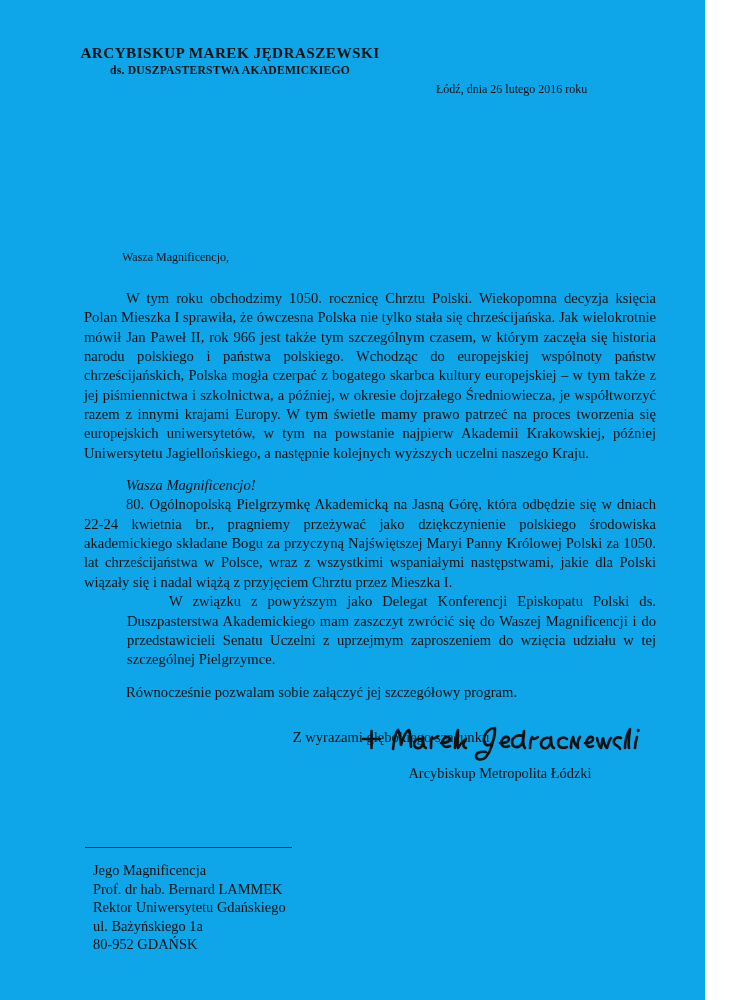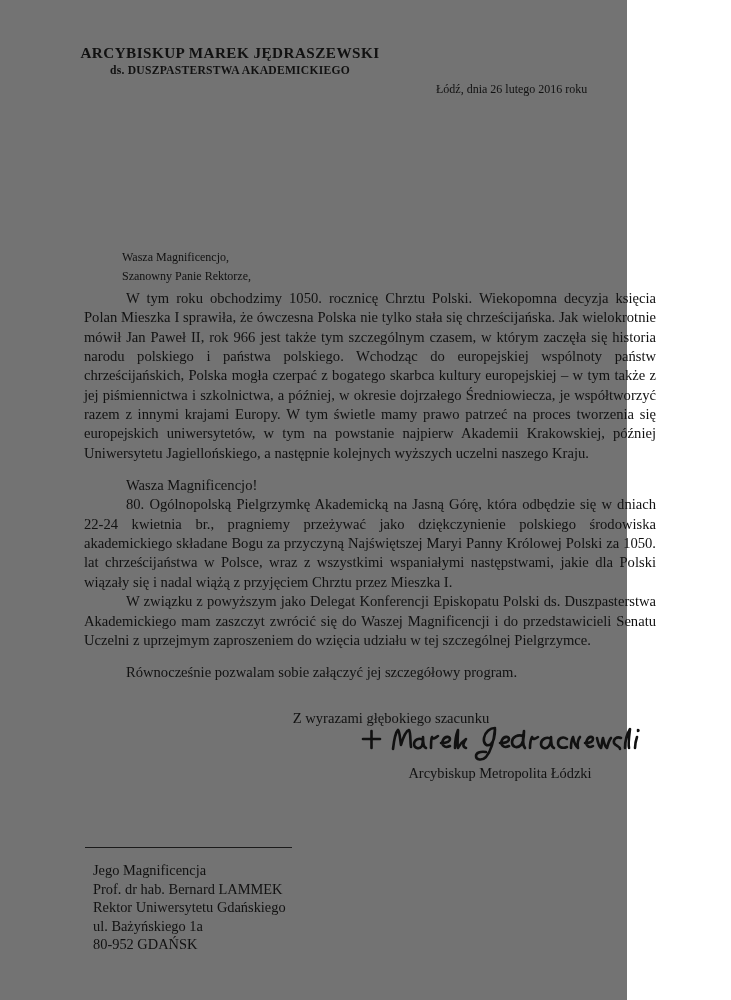--- a/index.html
+++ b/index.html
@@ -14,23 +14,23 @@
     position: relative;
     overflow: hidden;
     font-family: "Liberation Serif", "DejaVu Serif", serif;
     color: #111111;
     -webkit-font-smoothing: antialiased;
   }
 
   .page {
     position: absolute;
     inset: 0;
-    width: 627px;
+    width: 705px;
     height: 1000px;
-    background: #737373;
+    background: #0ea5e9;
   }
 
   
   .letterhead {
     position: absolute;
     left: 55px;
     top: 44px;
     width: 350px;
     text-align: center;
   }
@@ -87,28 +87,29 @@
   }
   .para {
     font-size: 14.6px;
     line-height: 19.35px;
     text-align: justify;
     text-justify: inter-word;
     margin: 0;
     hyphens: manual;
   }
   .para.indent { text-indent: 42px; }
-  .para + .para { margin-top: 0; }
+  .para + .para { margin-top: 0; margin-left: 43px; }
   .gap-sm { height: 13px; }
 
   .sub-head {
     font-size: 14.6px;
     line-height: 19.35px;
     margin: 0;
     text-indent: 42px;
+    font-style: italic;
   }
 
   .closing {
     font-size: 14.6px;
     line-height: 19.35px;
     margin: 0;
     text-indent: 42px;
     text-align: center;
   }
 
@@ -166,21 +167,20 @@
 
   <div class="letterhead">
     <div class="lh-name">ARCYBISKUP MAREK JĘDRASZEWSKI</div>
     <div class="lh-role2">ds. DUSZPASTERSTWA AKADEMICKIEGO</div>
   </div>
 
   <div class="dateline">Łódź, dnia 26 lutego 2016 roku</div>
 
   <div class="salutation">
     <div>Wasza Magnificencjo,</div>
-    <div>Szanowny Panie Rektorze,</div>
   </div>
 
   <div class="body-block">
     <p class="para indent">W tym roku obchodzimy 1050. rocznicę Chrztu Polski. Wiekopomna decyzja księcia Polan Mieszka I sprawiła, że ówczesna Polska nie tylko stała się chrześcijańska. Jak wielokrotnie mówił Jan Paweł II, rok 966 jest także tym szczególnym czasem, w którym zaczęła się historia narodu polskiego i państwa polskiego. Wchodząc do europejskiej wspólnoty państw chrześcijańskich, Polska mogła czerpać z bogatego skarbca kultury europejskiej – w tym także z jej piśmiennictwa i szkolnictwa, a później, w okresie dojrzałego Średniowiecza, je współtworzyć razem z innymi krajami Europy. W tym świetle mamy prawo patrzeć na proces tworzenia się europejskich uniwersytetów, w tym na powstanie najpierw Akademii Krakowskiej, później Uniwersytetu Jagiellońskiego, a następnie kolejnych wyższych uczelni naszego Kraju.</p>
     <div class="gap-sm"></div>
     <p class="sub-head">Wasza Magnificencjo!</p>
     <p class="para indent">80. Ogólnopolską Pielgrzymkę Akademicką na Jasną Górę, która odbędzie się w dniach 22-24 kwietnia br., pragniemy przeżywać jako dziękczynienie polskiego środowiska akademickiego składane Bogu za przyczyną Najświętszej Maryi Panny Królowej Polski za 1050. lat chrześcijaństwa w Polsce, wraz z wszystkimi wspaniałymi następstwami, jakie dla Polski wiązały się i nadal wiążą z przyjęciem Chrztu przez Mieszka I.</p>
     <p class="para indent">W związku z powyższym jako Delegat Konferencji Episkopatu Polski ds. Duszpasterstwa Akademickiego mam zaszczyt zwrócić się do Waszej Magnificencji i do przedstawicieli Senatu Uczelni z uprzejmym zaproszeniem do wzięcia udziału w tej szczególnej Pielgrzymce.</p>
     <div class="gap-sm"></div>
     <p class="para indent">Równocześnie pozwalam sobie załączyć jej szczegółowy program.</p>

